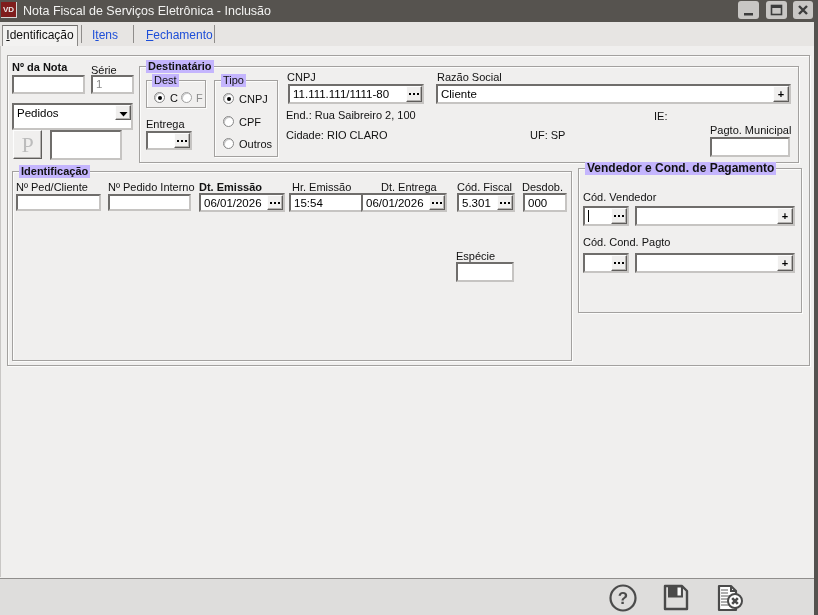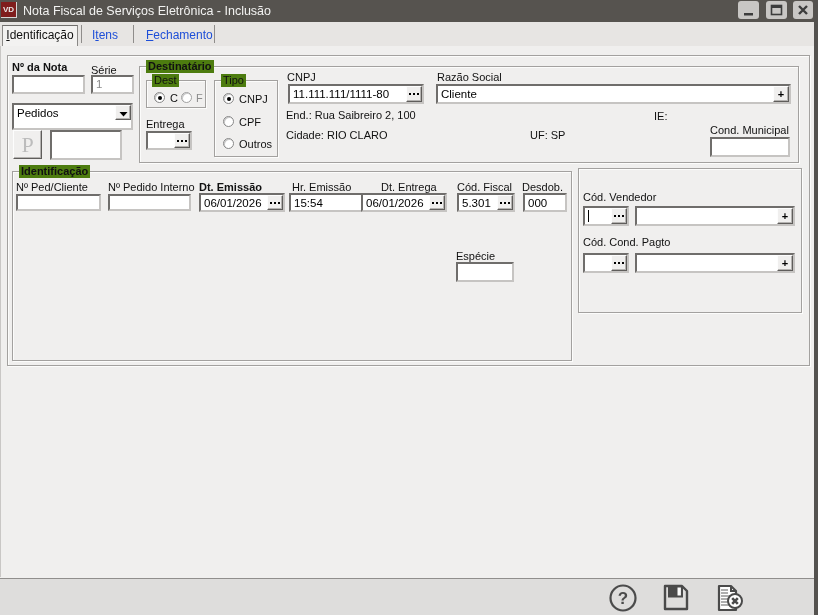--- a/index.html
+++ b/index.html
@@ -27,21 +27,21 @@
 
 
 #page { position:absolute; left:0; top:46px; width:818px; height:531px; background:#f0efee;
   border-left:1px solid #c9c7c5; }
 #bottombar { position:absolute; left:0; top:578px; width:818px; height:37px; background:#dedddc;
   border-top:1px solid #908e8c; }
 #rightborder { position:absolute; left:814px; top:0; width:4px; height:615px; background:#54524f; }
 
 
 .grp { position:absolute; border:1px solid #a3a19f; box-shadow:1px 1px 0 #fcfcfb, inset 1px 1px 0 #fcfcfb; }
-.legend { position:absolute; background:#4d7c0f; padding:0 2px; font-size:11px; color:#111; line-height:13px; white-space:nowrap; }
+.legend { position:absolute; background:#c4b5fd; padding:0 2px; font-size:11px; color:#111; line-height:13px; white-space:nowrap; }
 .legend.b { font-weight:bold; }
 
 .lbl { position:absolute; font-size:11px; color:#111; white-space:nowrap; line-height:10px; }
 
 
 .tb { position:absolute; background:#fff; border:2px solid; border-color:#6f6d6b #c6c4c2 #c6c4c2 #6f6d6b;
   font-size:11.5px; color:#000; line-height:14px; padding:0 3px; white-space:nowrap; overflow:hidden; }
 
 
 .pk { position:absolute; background:#fff; border:2px solid; border-color:#6f6d6b #c6c4c2 #c6c4c2 #6f6d6b; }
@@ -159,21 +159,21 @@
     <div class="txt">Cliente</div>
     <div class="btn3d" style="right:0; top:0; width:16px; height:16px;">
         <span class="plus">+</span>
       </div>
   </div>
 
   <div class="lbl" style="left:286px; top:110px;">End.: Rua Saibreiro 2, 100</div>
   <div class="lbl" style="left:654px; top:111px;">IE:</div>
   <div class="lbl" style="left:286px; top:130px;">Cidade: RIO CLARO</div>
   <div class="lbl" style="left:530px; top:130px;">UF: SP</div>
-  <div class="lbl" style="left:710px; top:125px;">Cond. Municipal</div>
+  <div class="lbl" style="left:710px; top:125px;">Pagto. Municipal</div>
   <div class="tb" style="left:710px; top:137px; width:80px; height:20px;"></div>
 
   <div class="grp" style="left:12px; top:171px; width:560px; height:190px;"></div>
   <div class="legend b" style="left:19px; top:165px;">Identificação</div>
 
   <div class="lbl" style="left:16px; top:182px;">Nº Ped/Cliente</div>
   <div class="lbl" style="left:108px; top:182px;">Nº Pedido Interno</div>
   <div class="lbl" style="left:199px; top:182px;font-weight:bold;">Dt. Emissão</div>
   <div class="lbl" style="left:292px; top:182px;">Hr. Emissão</div>
   <div class="lbl" style="left:361px; top:182px;padding-left:20px;">Dt. Entrega</div>
@@ -200,20 +200,21 @@
     <div class="btn3d" style="right:0; top:0; width:16px; height:15px;">
         <span class="dots"></span>
       </div>
   </div>
   <div class="tb" style="left:523px; top:193px; width:44px; height:19px; line-height:17px;">000</div>
 
   <div class="lbl" style="left:456px; top:251px;">Espécie</div>
   <div class="tb" style="left:456px; top:262px; width:58px; height:20px;"></div>
 
   <div class="grp" style="left:578px; top:168px; width:224px; height:145px;"></div>
+  <div class="legend b" style="left:585px; top:162px; font-size:12px;">Vendedor e Cond. de Pagamento</div>
 
   <div class="lbl" style="left:583px; top:192px;">Cód. Vendedor</div>
   <div class="pk" style="left:583px; top:206px; width:46px; height:20px;">
     <div style="position:absolute;left:3px;top:2px;width:1px;height:12px;background:#000;"></div>
     <div class="btn3d" style="right:0; top:0; width:16px; height:16px;">
         <span class="dots"></span>
       </div>
   </div>
   <div class="pk" style="left:635px; top:206px; width:160px; height:20px;">
     <div class="btn3d" style="right:0; top:0; width:16px; height:16px;">

